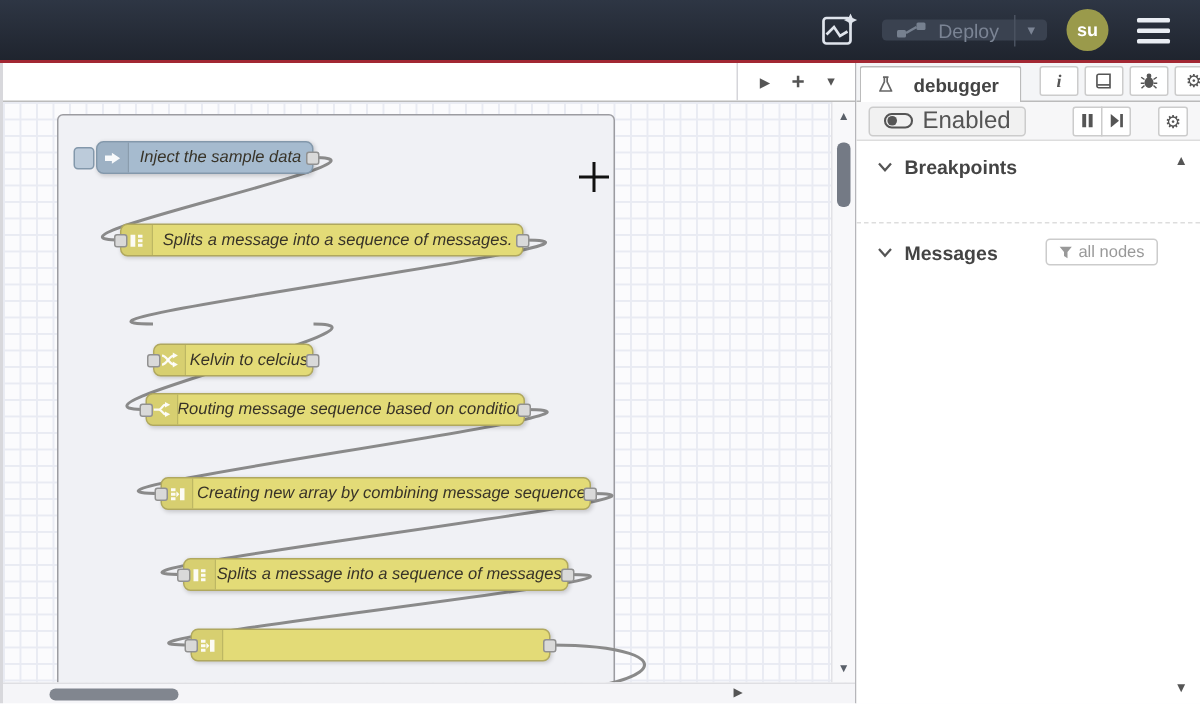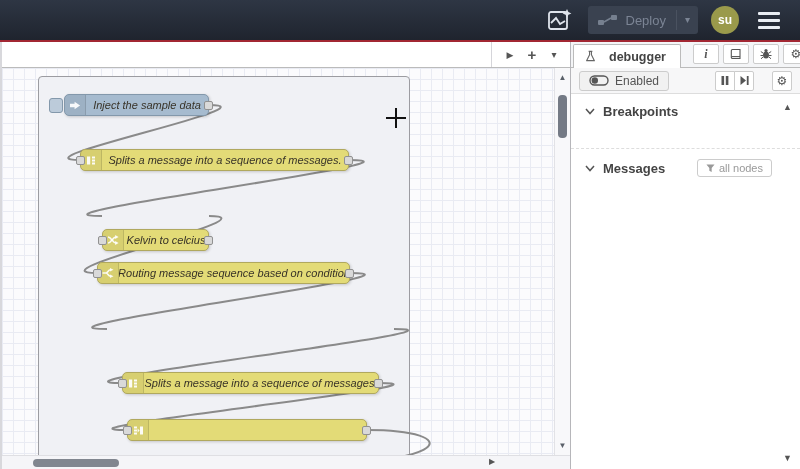--- a/index.html
+++ b/index.html
@@ -3,21 +3,21 @@
 <meta charset="utf-8">
 <style>
   * { margin:0; padding:0; box-sizing:border-box; }
   html,body { width:800px; height:469px; overflow:hidden; font-family:"Liberation Sans", sans-serif; background:#fff; }
   .app { position:relative; width:800px; height:469px; }
 
   
   .header { position:relative; height:40px; background:linear-gradient(180deg,#2e3644,#1f242e); display:flex; align-items:center; justify-content:flex-end; gap:13px; padding-right:14px; }
   .redline { height:2px; background:#a22733; }
   .ai-btn { background:none; border:none; width:30px; height:30px; display:flex; align-items:center; justify-content:center; cursor:pointer; }
-  .deploy-btn { display:flex; align-items:center; height:28px; background:#3a4250; border-radius:3px; padding:0 0 0 10px; color:#7b8494; font-size:13px; cursor:default; }
+  .deploy-btn { display:flex; align-items:center; height:14px; background:#3a4250; border-radius:3px; padding:0 0 0 10px; color:#7b8494; font-size:13px; cursor:default; }
   .deploy-btn .dep-label { margin:0 10px 0 8px; }
   .deploy-caret { border-left:1px solid #4a5260; padding:4px 8px 5px 8px; font-size:10px; color:#7b8494; }
   .avatar { width:28px; height:28px; border-radius:50%; background:#9a9a4b; color:#fff; font-size:12px; font-weight:bold; display:flex; align-items:center; justify-content:center; cursor:pointer; }
   .burger { background:none; border:none; display:flex; flex-direction:column; gap:4px; padding:4px 6px; cursor:pointer; }
   .burger span { display:block; width:22px; height:3px; background:#e9edf3; border-radius:1px; }
 
   
   .main { display:flex; height:427px; }
   .workspace { width:570px; display:flex; flex-direction:column; border-left:2px solid #d8d8dc; }
   .sidebar { width:230px; border-left:1px solid #b6b6ba; display:flex; flex-direction:column; background:#fff; }
@@ -63,21 +63,21 @@
   .hscroll .arrow { position:absolute; left:487px; top:1px; font-size:8px; color:#555; }
 
   
   .side-tabbar { height:26px; background:#f4f5f7; border-bottom:1px solid #bbb; display:flex; align-items:flex-end; padding:0 4px 0 2px; position:relative; }
   .side-tab { display:flex; align-items:center; gap:12px; background:#fff; border:1px solid #bbb; border-bottom:none; height:24px; margin-bottom:-1px; padding:0 14px 0 10px; font-size:12.5px; font-weight:bold; color:#444; border-radius:2px 2px 0 0; z-index:1; cursor:pointer; }
   .side-tools { display:flex; align-items:center; gap:4px; margin-left:12px; margin-bottom:3px; }
   .sq-btn { width:26px; height:20px; background:#fff; border:1px solid #ccc; border-radius:2px; color:#555; font-size:12px; display:flex; align-items:center; justify-content:center; cursor:pointer; }
   .sq-btn.info-b { font-family:"Liberation Serif", serif; font-weight:bold; font-style:italic; }
 
   .side-toolbar { height:26px; background:#f7f7f8; border-bottom:1px solid #ddd; display:flex; align-items:center; padding:0 8px; }
-  .enabled-btn { display:flex; align-items:center; gap:6px; background:#f1f1f1; border:1px solid #ccc; border-radius:3px; height:20px; padding:0 9px; font-size:12px; color:#555; cursor:pointer; }
+  .enabled-btn { display:flex; align-items:center; gap:6px; background:#f1f1f1; border:1px solid #ccc; border-radius:3px; height:20px; padding:0 9px; font-size:16px; color:#555; cursor:pointer; }
   .side-toolbar .spacer { flex:1; }
   .mini-btn { width:20px; height:20px; background:#fff; border:1px solid #ccc; display:flex; align-items:center; justify-content:center; cursor:pointer; color:#555; }
   .mini-btn.pause { border-radius:2px 0 0 2px; }
   .mini-btn.step { border-radius:0 2px 2px 0; margin-left:-1px; margin-right:18px; }
   .mini-btn.gear2 { border-radius:2px; font-size:12px; }
 
   .side-content { position:relative; flex:1; background:#fff; }
   .section-header { display:flex; align-items:center; gap:8px; padding:10px 12px 7px 14px; font-size:13px; font-weight:bold; color:#444; cursor:pointer; }
   .section-gap { height:23px; border-bottom:1px dashed #ddd; }
   .allnodes-btn { margin-left:auto; margin-right:16px; display:flex; align-items:center; gap:4px; background:#fff; border:1px solid #ccc; border-radius:3px; padding:2px 8px; font-size:11px; font-weight:normal; color:#999; cursor:pointer; }
@@ -184,20 +184,34 @@
               <path d="M0.5 6 H4 M4 6 C6 6 6 2.8 8.5 2.8 M4 6 C6 6 6 9.2 8.5 9.2" stroke="#fff" stroke-width="1.5" fill="none" opacity=".92"></path>
               <path d="M8 1 l3.5 1.8 -3.5 1.8 z" fill="#fff" opacity=".92"></path>
               <path d="M8 7.4 l3.5 1.8 -3.5 1.8 z" fill="#fff" opacity=".92"></path>
             </svg>
           </span>
           <span class="node-label">Routing message sequence based on condition</span>
           <span class="port in"></span>
           <span class="port out"></span>
         </div>
 
+        <div class="node yellow" style="left:105px; top:250px; width:287px;">
+          <span class="node-iconstrip">
+            <svg width="11" height="11" viewBox="0 0 11 11">
+                <rect x="1" y="1.5" width="3" height="2" fill="#fff" opacity=".92"></rect>
+                <rect x="1" y="4.5" width="3" height="2" fill="#fff" opacity=".92"></rect>
+                <rect x="1" y="7.5" width="3" height="2" fill="#fff" opacity=".92"></rect>
+                <path d="M4.6 3.5 l2 2 -2 2 z" fill="#fff" opacity=".92"></path>
+                <rect x="7" y="1.5" width="3" height="8" fill="#fff" opacity=".92"></rect>
+              </svg>
+          </span>
+          <span class="node-label">Creating new array by combining message sequence</span>
+          <span class="port in"></span>
+          <span class="port out"></span>
+        </div>
 
         <div class="node yellow" style="left:120px; top:304px; width:257px;">
           <span class="node-iconstrip">
             <svg width="11" height="11" viewBox="0 0 11 11">
                 <rect x="1" y="1.5" width="3.2" height="8" fill="#fff" opacity=".92"></rect>
                 <rect x="6" y="1.5" width="3" height="2" fill="#fff" opacity=".92"></rect>
                 <rect x="6" y="4.5" width="3" height="2" fill="#fff" opacity=".92"></rect>
                 <rect x="6" y="7.5" width="3" height="2" fill="#fff" opacity=".92"></rect>
               </svg>
           </span>

